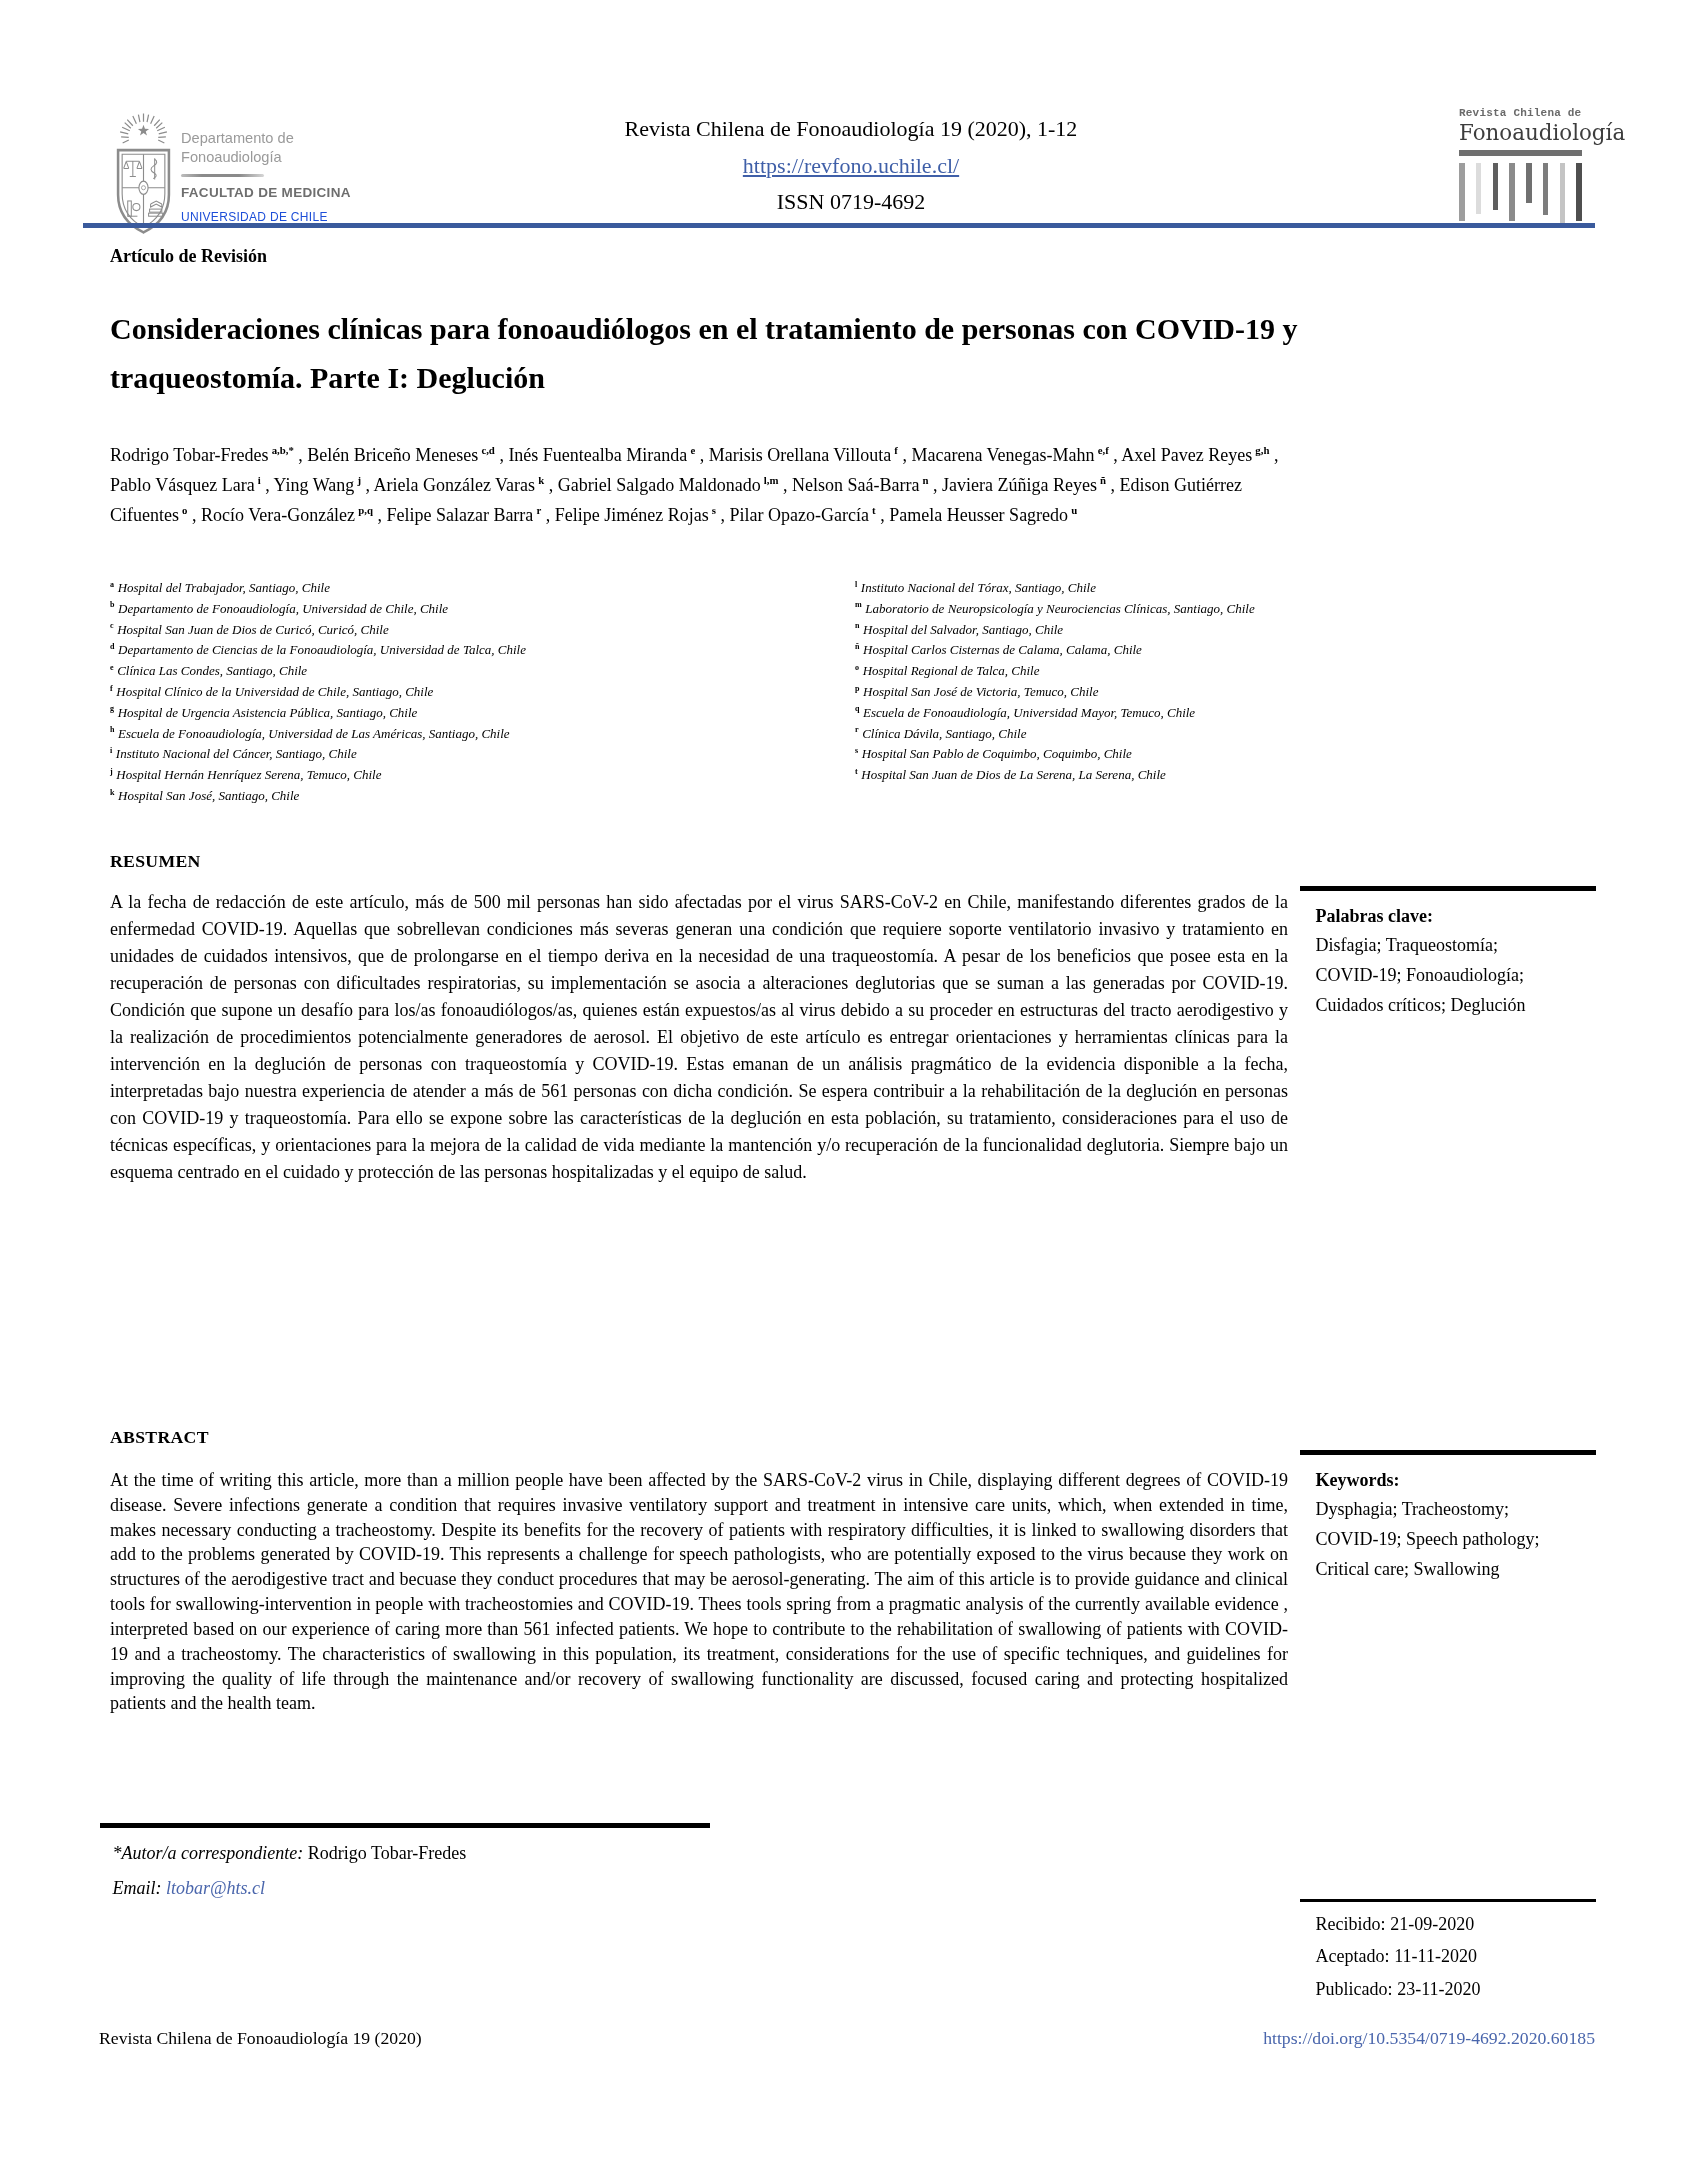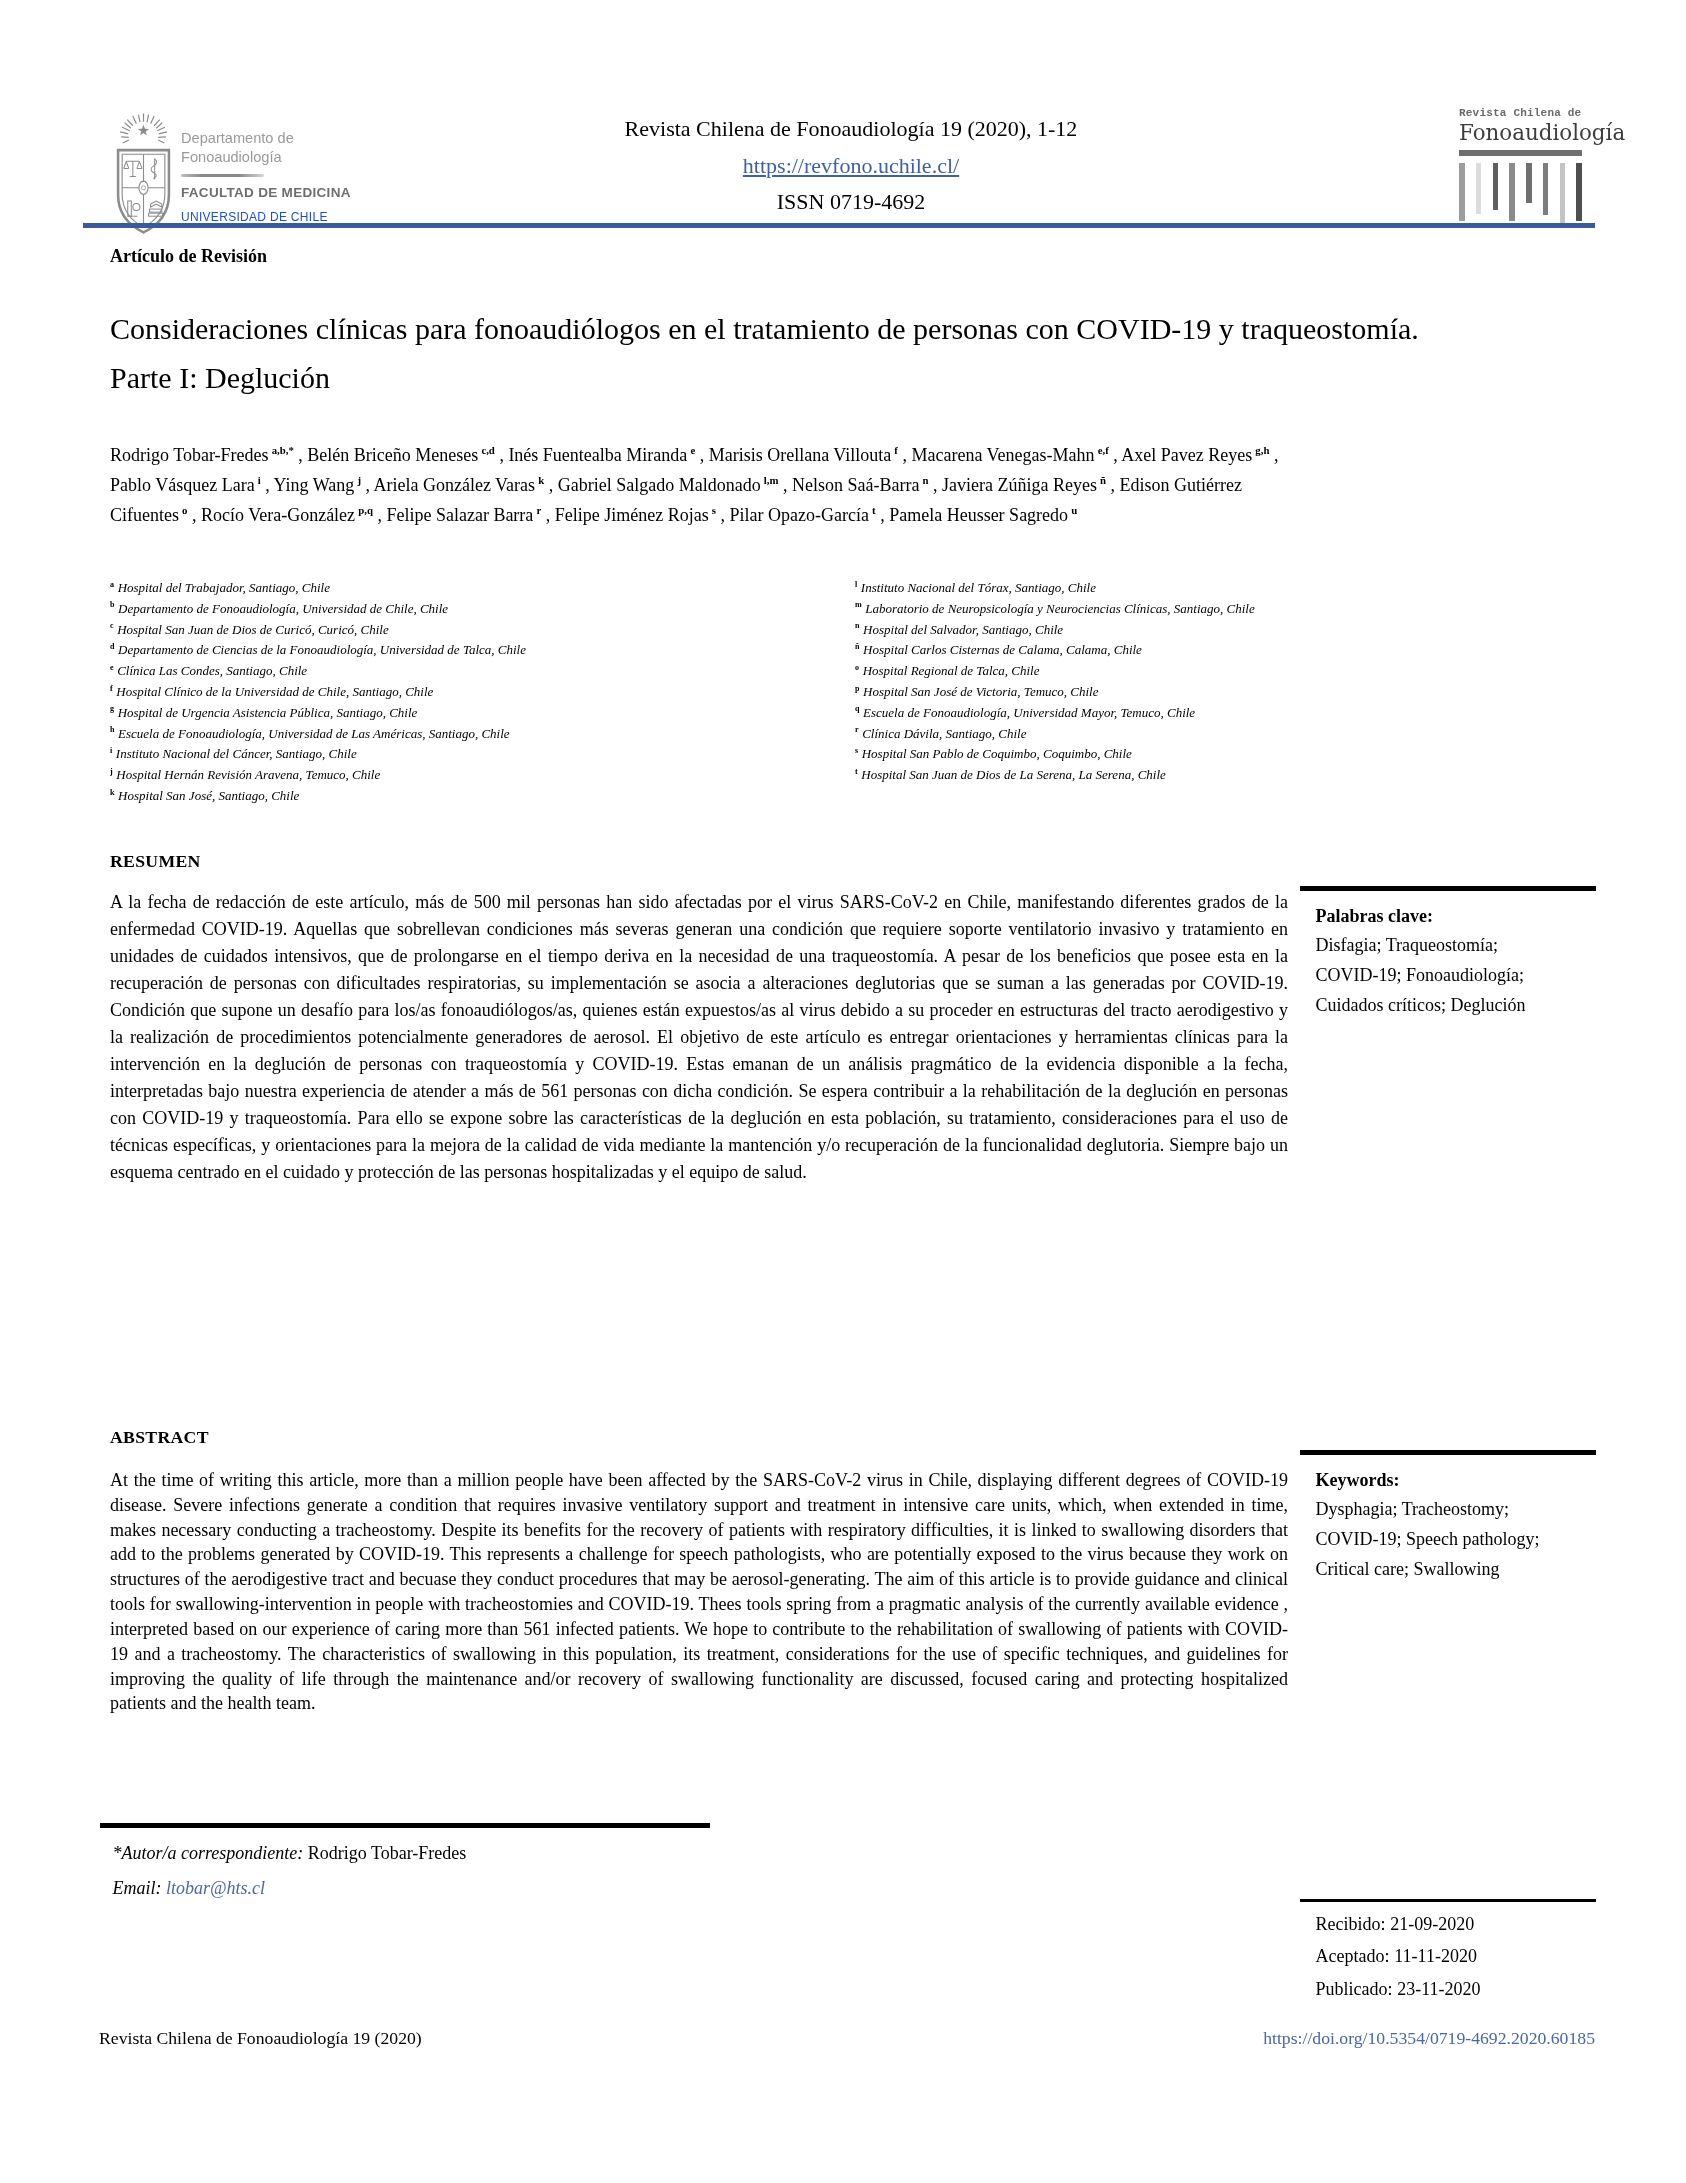--- a/index.html
+++ b/index.html
@@ -24,21 +24,21 @@
   .rl-small{font-size:11px;font-weight:bold;color:#6a6a6a;letter-spacing:0.2px;font-family:Liberation Mono, monospace;}
   .rl-big{font-size:21.4px;color:#3d3d3d;margin-top:1px;}
   .rl-topbar{height:5.7px;background:#6f6f6f;margin-top:5.2px;}
   .rl-bars{display:flex;justify-content:space-between;align-items:flex-start;margin-top:6.8px;height:64px;}
   .sbar{width:5.7px;}
 
   .blue-rule{position:absolute;left:83px;top:223px;width:1512px;height:4.7px;background:#3a5a9c;}
 
   
   .article-type{position:absolute;left:110px;top:246px;font-size:18px;font-weight:bold;}
-  .title-es{position:absolute;left:110px;top:305px;width:1334px;font-size:30px;font-weight:normal;line-height:1.62;}
+  .title-es{position:absolute;left:110px;top:305px;width:1334px;font-size:30px;font-weight:bold;line-height:1.62;}
   .authors{position:absolute;left:110px;top:441px;width:1193px;font-size:18px;line-height:1.66;}
   .au-sup{font-weight:bold;font-size:60%;vertical-align:super;margin-left:3.1px;line-height:0;}
 
   .affils{position:absolute;left:110px;top:578px;width:1495px;display:flex;}
   .affil-col{width:745px;}
   .affil-row{font-size:13px;font-style:italic;line-height:1.6;white-space:nowrap;}
   .af-sup{font-style:normal;font-weight:bold;font-size:62%;vertical-align:super;margin-right:3.6px;line-height:0;}
 
   
   .sec-head{position:absolute;left:110px;font-size:17.7px;font-weight:bold;letter-spacing:0.3px;}
@@ -205,21 +205,21 @@
         <div class="affil-row"><sup class="af-sup">e</sup><span class="af-text">Clínica Las Condes, Santiago, Chile</span></div>
 
         <div class="affil-row"><sup class="af-sup">f</sup><span class="af-text">Hospital Clínico de la Universidad de Chile, Santiago, Chile</span></div>
 
         <div class="affil-row"><sup class="af-sup">g</sup><span class="af-text">Hospital de Urgencia Asistencia Pública, Santiago, Chile</span></div>
 
         <div class="affil-row"><sup class="af-sup">h</sup><span class="af-text">Escuela de Fonoaudiología, Universidad de Las Américas, Santiago, Chile</span></div>
 
         <div class="affil-row"><sup class="af-sup">i</sup><span class="af-text">Instituto Nacional del Cáncer, Santiago, Chile</span></div>
 
-        <div class="affil-row"><sup class="af-sup">j</sup><span class="af-text">Hospital Hernán Revisión Aravena, Temuco, Chile</span></div>
+        <div class="affil-row"><sup class="af-sup">j</sup><span class="af-text">Hospital Hernán Henríquez Serena, Temuco, Chile</span></div>
 
         <div class="affil-row"><sup class="af-sup">k</sup><span class="af-text">Hospital San José, Santiago, Chile</span></div>
       </div>
     <div class="affil-col">
 
         <div class="affil-row"><sup class="af-sup">l</sup><span class="af-text">Instituto Nacional del Tórax, Santiago, Chile</span></div>
 
         <div class="affil-row"><sup class="af-sup">m</sup><span class="af-text">Laboratorio de Neuropsicología y Neurociencias Clínicas, Santiago, Chile</span></div>
 
         <div class="affil-row"><sup class="af-sup">n</sup><span class="af-text">Hospital del Salvador, Santiago, Chile</span></div>

